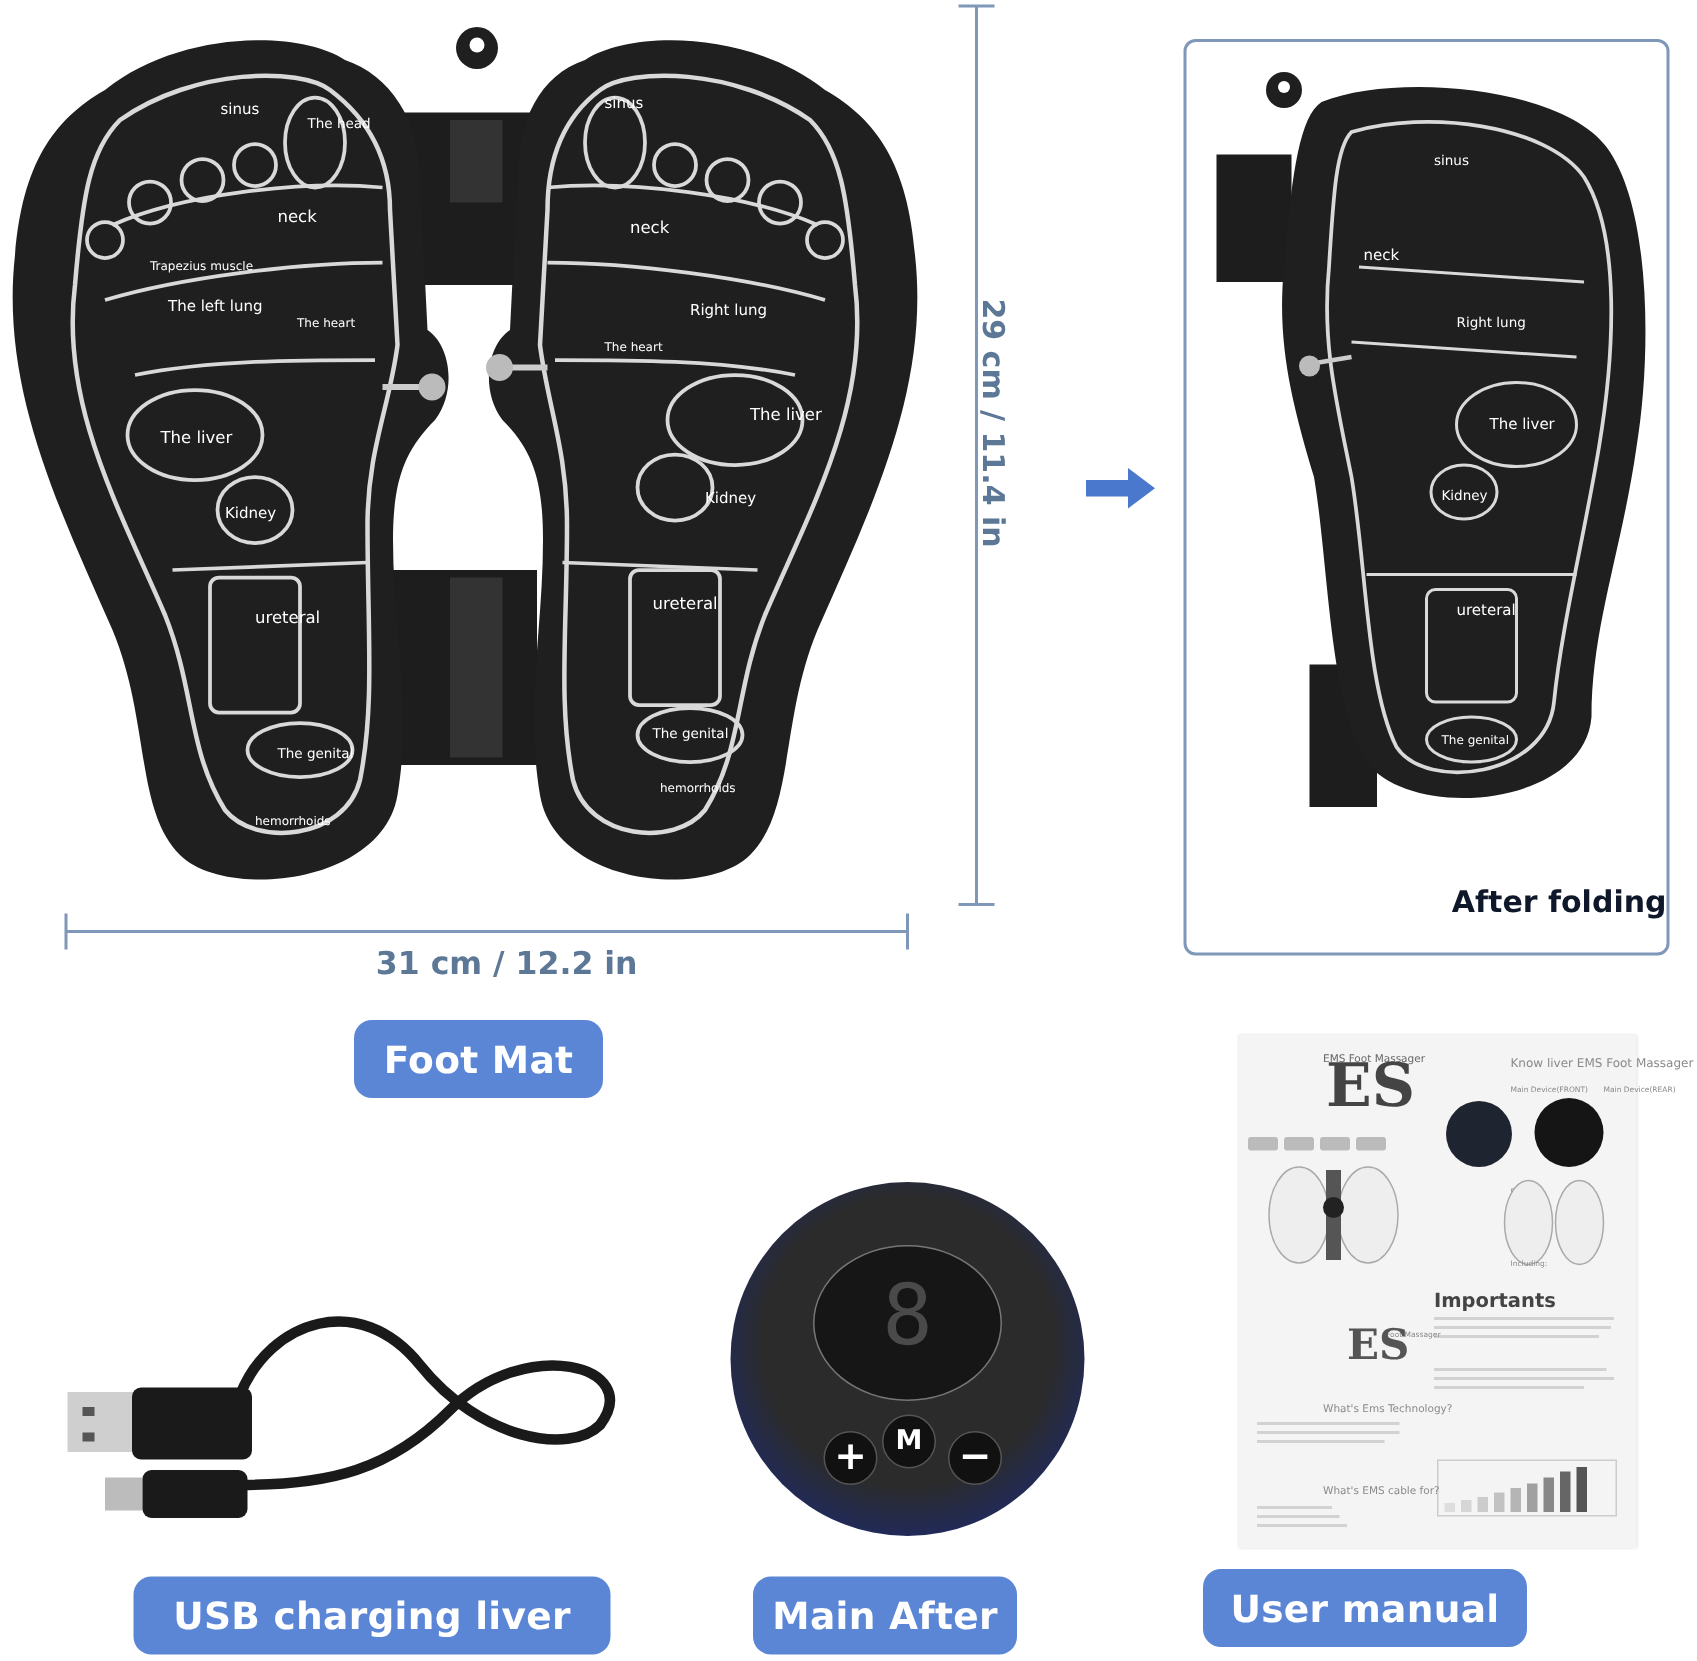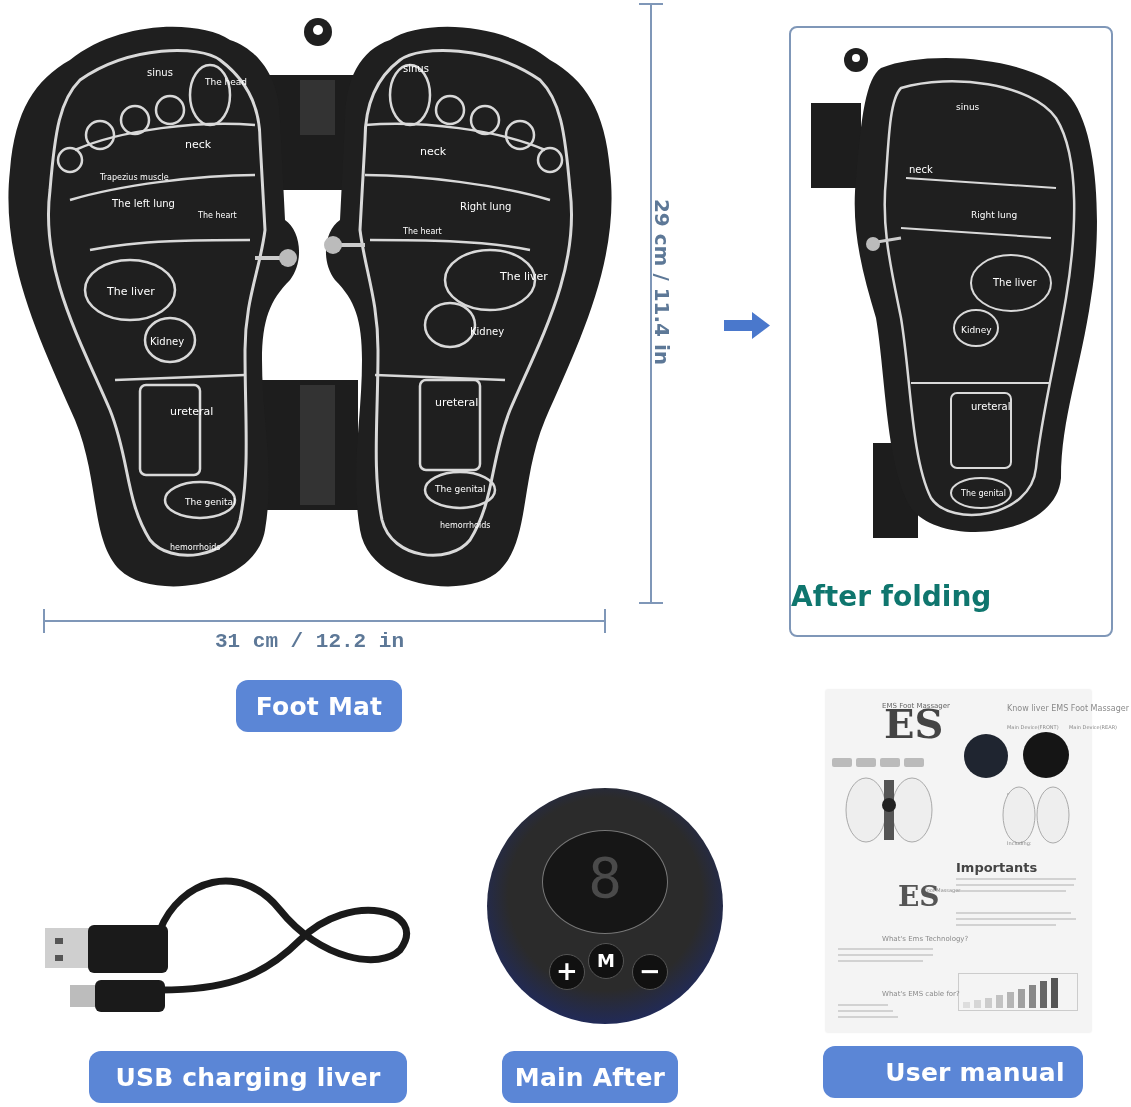--- a/index.html
+++ b/index.html
@@ -5,21 +5,21 @@
   html, body { margin: 0; padding: 0; background: #ffffff; }
   body { width: 1131px; height: 1107px; position: relative; overflow: hidden; font-family: "DejaVu Sans", sans-serif; }
   .abs { position: absolute; }
   .pill {
     position: absolute; background: #5b86d6; color: #ffffff; border-radius: 12px;
     font-family: "DejaVu Sans", sans-serif; font-weight: bold; font-size: 25px;
     display: flex; align-items: center; justify-content: center; letter-spacing: 0.2px;
   }
   .dimtext { position: absolute; color: #5d7897; font-weight: bold; font-size: 21px; font-family: "DejaVu Sans", sans-serif; white-space: nowrap; }
   .fold-box { position: absolute; left: 789px; top: 26px; width: 324px; height: 611px; border: 2px solid #7f97b8; border-radius: 8px; box-sizing: border-box; }
-  .fold-caption { position: absolute; left: 0; right: 0; bottom: 22px; text-align: left; color: #0f766e; font-weight: bold; font-size: 28px; }
+  .fold-caption { position: absolute; left: 0; right: 0; bottom: 22px; text-align: right; color: #0f172a; font-weight: bold; font-size: 20px; }
   .manual { position: absolute; left: 826px; top: 690px; width: 265px; height: 342px; background: #f4f4f4; box-shadow: 0 0 2px #ddd; }
   .mtext { position: absolute; color: #8a8a8a; font-size: 7px; white-space: nowrap; margin-left: 48px; }
   .mline { position: absolute; height: 2px; background: #d2d2d2; }
 </style>
 </head>
 <body>
 
 <svg class="abs" style="left:0;top:0" width="620" height="600" viewBox="0 0 620 600">
 
   <rect x="260" y="75" width="100" height="115" fill="#1d1d1d"></rect>
@@ -100,21 +100,21 @@
   <line x1="3" y1="4" x2="27" y2="4" stroke="#7f97b8" stroke-width="2"></line>
   <line x1="3" y1="603" x2="27" y2="603" stroke="#7f97b8" stroke-width="2"></line>
 </svg>
 <div class="dimtext" style="left:567px;top:270px;width:190px;transform:rotate(90deg);text-align:center;font-size:20px;">29 cm / 11.4 in</div>
 
 <svg class="abs" style="left:40px;top:606px" width="570" height="30">
   <line x1="4" y1="15" x2="565" y2="15" stroke="#7f97b8" stroke-width="2"></line>
   <line x1="4" y1="3" x2="4" y2="27" stroke="#7f97b8" stroke-width="2"></line>
   <line x1="565" y1="3" x2="565" y2="27" stroke="#7f97b8" stroke-width="2"></line>
 </svg>
-<div class="dimtext" style="left:215px;top:630px;width:210px;text-align:left;font-family:Liberation Mono, monospace;">31 cm / 12.2 in</div>
+<div class="dimtext" style="left:215px;top:630px;width:210px;text-align:right;">31 cm / 12.2 in</div>
 
 <div class="pill" style="left:236px;top:680px;width:166px;height:52px;">Foot Mat</div>
 
 <svg class="abs" style="left:724px;top:310px" width="50" height="30" viewBox="0 0 50 30">
   <rect x="0" y="10" width="30" height="11" fill="#4a78cc"></rect>
   <polygon points="28,2 46,15.5 28,29" fill="#4a78cc"></polygon>
 </svg>
 
 <div class="fold-box">
   <svg class="abs" style="left:10px;top:10px" width="300" height="500" viewBox="0 0 300 500">
@@ -217,13 +217,13 @@
   <div class="abs" style="left:72px;top:190px;font-family:'DejaVu Serif', serif;font-size:28px;font-weight:bold;color:#555;">ES</div>
   <div class="mtext" style="left:8px;top:245px;font-size:7px;">What's Ems Technology?</div>
   <div class="mline" style="left:12px;top:258px;width:95px"></div>
   <div class="mline" style="left:12px;top:264px;width:95px"></div>
   <div class="mline" style="left:12px;top:270px;width:85px"></div>
   <div class="mtext" style="left:8px;top:300px;font-size:7px;">What's EMS cable for?</div>
   <div class="mline" style="left:12px;top:314px;width:50px"></div>
   <div class="mline" style="left:12px;top:320px;width:55px"></div>
   <div class="mline" style="left:12px;top:326px;width:60px"></div>
 </div>
-<div class="pill" style="left:823px;top:1046px;width:216px;height:52px;padding-left:44px;">User manual</div>
+<div class="pill" style="left:802px;top:1046px;width:216px;height:52px;">User manual</div>
 
 </body></html>

